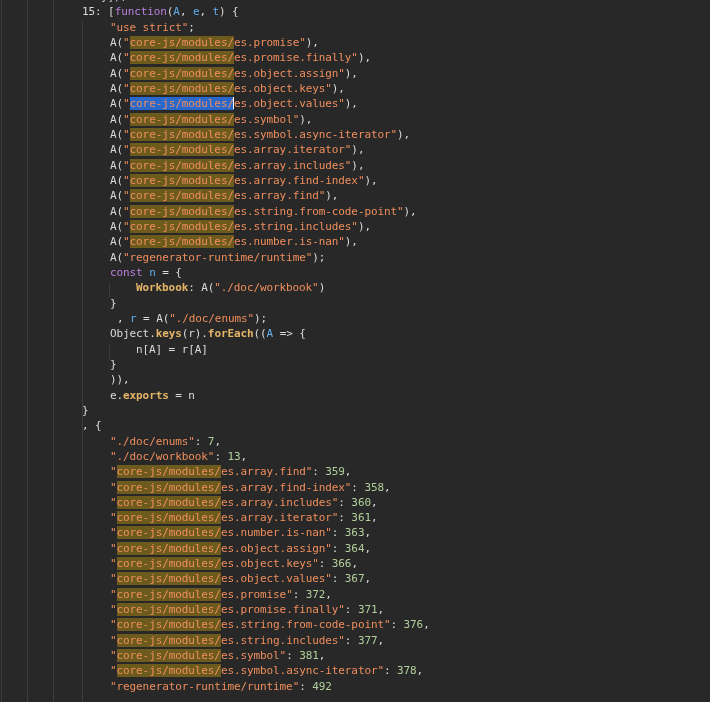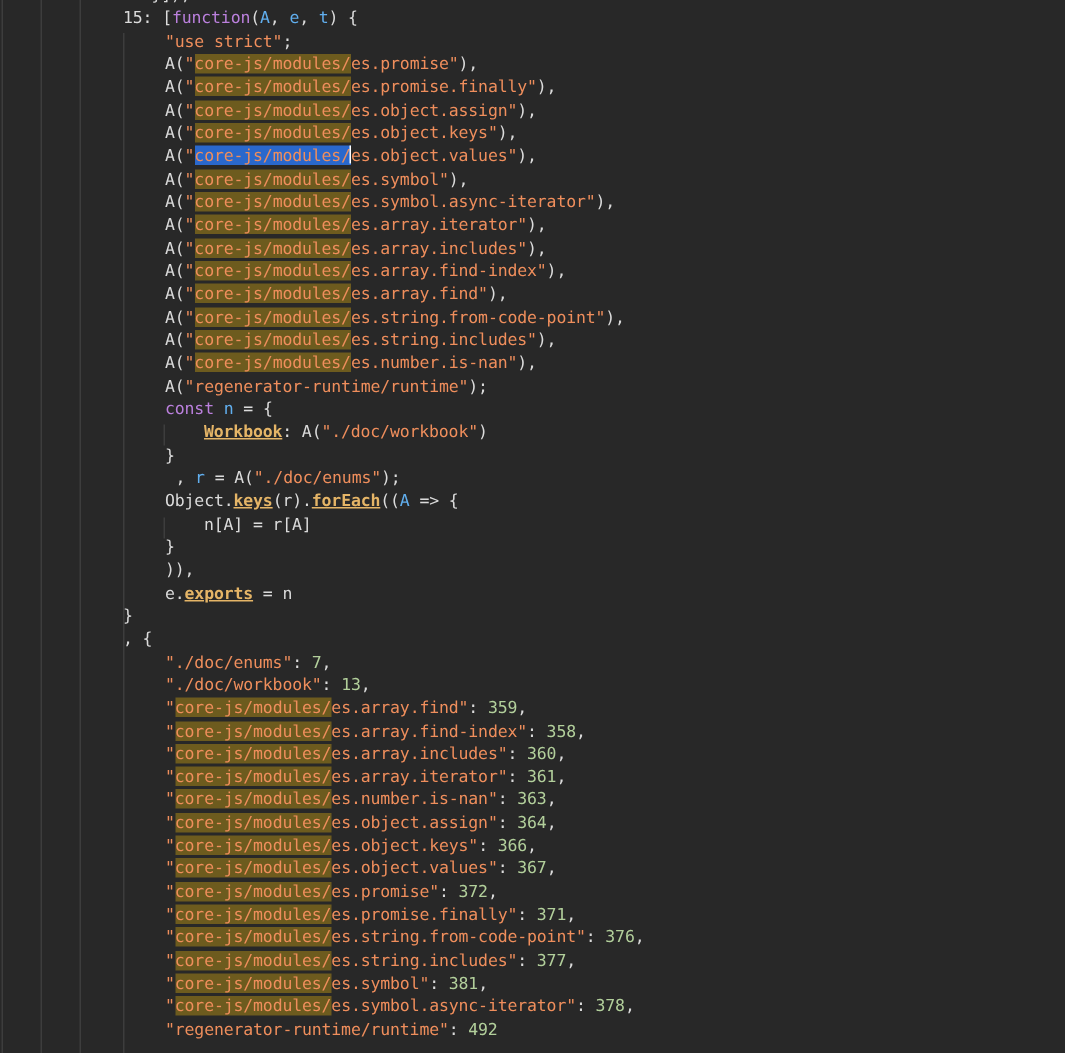--- a/index.html
+++ b/index.html
@@ -17,21 +17,21 @@
     font-size:11px;
     line-height:15.34px;
     letter-spacing:-0.1px;
     white-space:pre;
   }
   .ln{height:15.34px;white-space:pre;}
   .tok{color:var(--c-w,#dbdbdb);}
   .tok.k{color:var(--c-k,#bb80dd);}
   .tok.b{color:var(--c-b,#61afef);}
   .tok.s{color:var(--c-s,#ef8e5c);}
-  .tok.g{color:var(--c-g,#e5b567);font-weight:bold;text-decoration:underline;}
+  .tok.g{color:var(--c-g,#e5b567);font-weight:bold;}
   .tok.n{color:var(--c-n,#b2cf9b);}
   .tok.h{background:var(--c-hl,#6d5b1e);}
   .tok.sel{background:var(--c-sel,#2a68cc);}
   .caret{
     display:inline-block;width:1px;height:12px;
     background:var(--c-caret,#ffffff);
     vertical-align:-2px;margin-left:-1px;
   }
 </style>
 </head>

